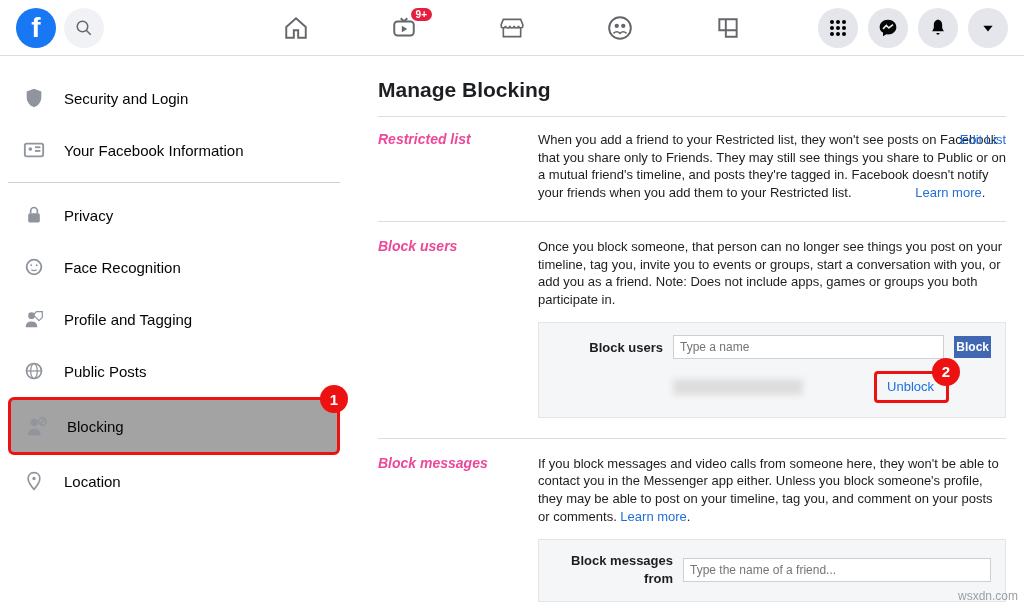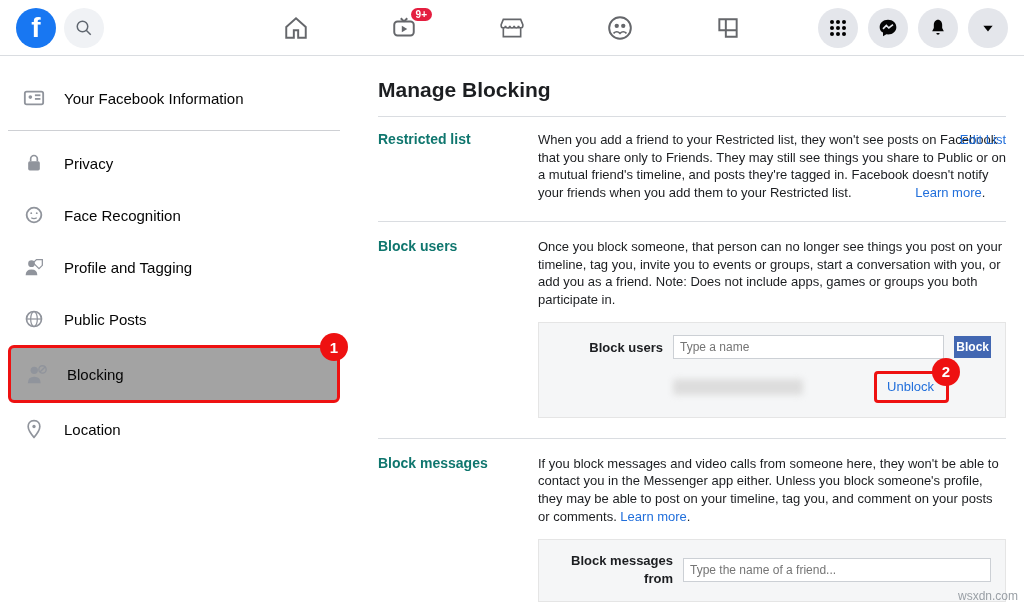--- a/index.html
+++ b/index.html
@@ -26,21 +26,21 @@
 .annot { width:28px; height:28px; border-radius:50%; background:#e11; color:#fff; display:flex; align-items:center; justify-content:center; font-weight:bold; font-size:15px; }
 .annot1 { position:absolute; }
 .side-item span.label { font-size:15px; color:#050505; }
 
 
 .content { flex:1; padding:22px 18px 0 30px; }
 .content h2 { font-size:21px; font-weight:bold; margin-bottom:14px; }
 .hr { border-top:1px solid #dadde1; margin:0 0 14px 0; }
 .row { display:flex; border-bottom:1px solid #dadde1; padding:0 0 20px 0; margin-bottom:16px; }
 .row:last-child{border-bottom:none;}
-.row .label { width:160px; font-weight:bold; font-size:14px; color:#0f766e; }
+.row .label { width:160px; font-weight:bold; font-size:14px; color:#ec4899;font-style:italic; }
 .row .body { flex:1; color:#1c1e21; font-size:13px; line-height:1.35; position:relative; }
 .editlist { position:absolute; right:0; top:0; color:#216fdb; font-size:13px; cursor:pointer; }
 .body a { color:#216fdb; text-decoration:none; }
 .subblock { background:#f5f6f7; border:1px solid #e5e5e5; margin-top:14px; padding:12px 14px 14px 14px; }
 .subblock .line1 { display:flex; align-items:center; gap:10px; }
 .subblock .sublabel { width:110px; text-align:right; font-weight:bold; font-size:13px; }
 .subblock input { flex:1; height:24px; border:1px solid #ccd0d5; padding:2px 6px; font-size:12px; color:#8d949e; }
 .blockbtn { background:#4267b2; color:#fff; border:none; padding:4px 2px; font-size:12px; font-weight:bold; cursor:pointer; }
 .unblock-wrap { display:flex; align-items:center; justify-content:flex-end; margin-top:12px; gap:12px; position:relative;}
 .blurred { width:130px; height:16px; background:#ddd; border-radius:3px; filter:blur(3px); margin-right:auto; margin-left:120px;}
@@ -127,20 +127,28 @@
       </div>
   </div>
 </div>
 
 <div class="main">
   <div class="sidebar">
 
     <div class="side-item">
       <div class="icon">
           <svg width="22" height="22" viewBox="0 0 24 24">
+            <path d="M12 2 L20 5 V11 C20 17 16 21 12 22 C8 21 4 17 4 11 V5 Z" fill="#90949c"></path>
+          </svg>
+        </div>
+      <span class="label">Security and Login</span>
+    </div>
+    <div class="side-item">
+      <div class="icon">
+          <svg width="22" height="22" viewBox="0 0 24 24">
             <rect x="2" y="5" width="20" height="14" rx="2" fill="none" stroke="#90949c" stroke-width="2"></rect>
             <circle cx="8" cy="11" r="2" fill="#90949c"></circle>
             <line x1="13" y1="9" x2="19" y2="9" stroke="#90949c" stroke-width="2"></line>
             <line x1="13" y1="13" x2="19" y2="13" stroke="#90949c" stroke-width="2"></line>
           </svg>
         </div>
       <span class="label">Your Facebook Information</span>
     </div>
     <div class="divider"></div>
     <div class="side-item">

